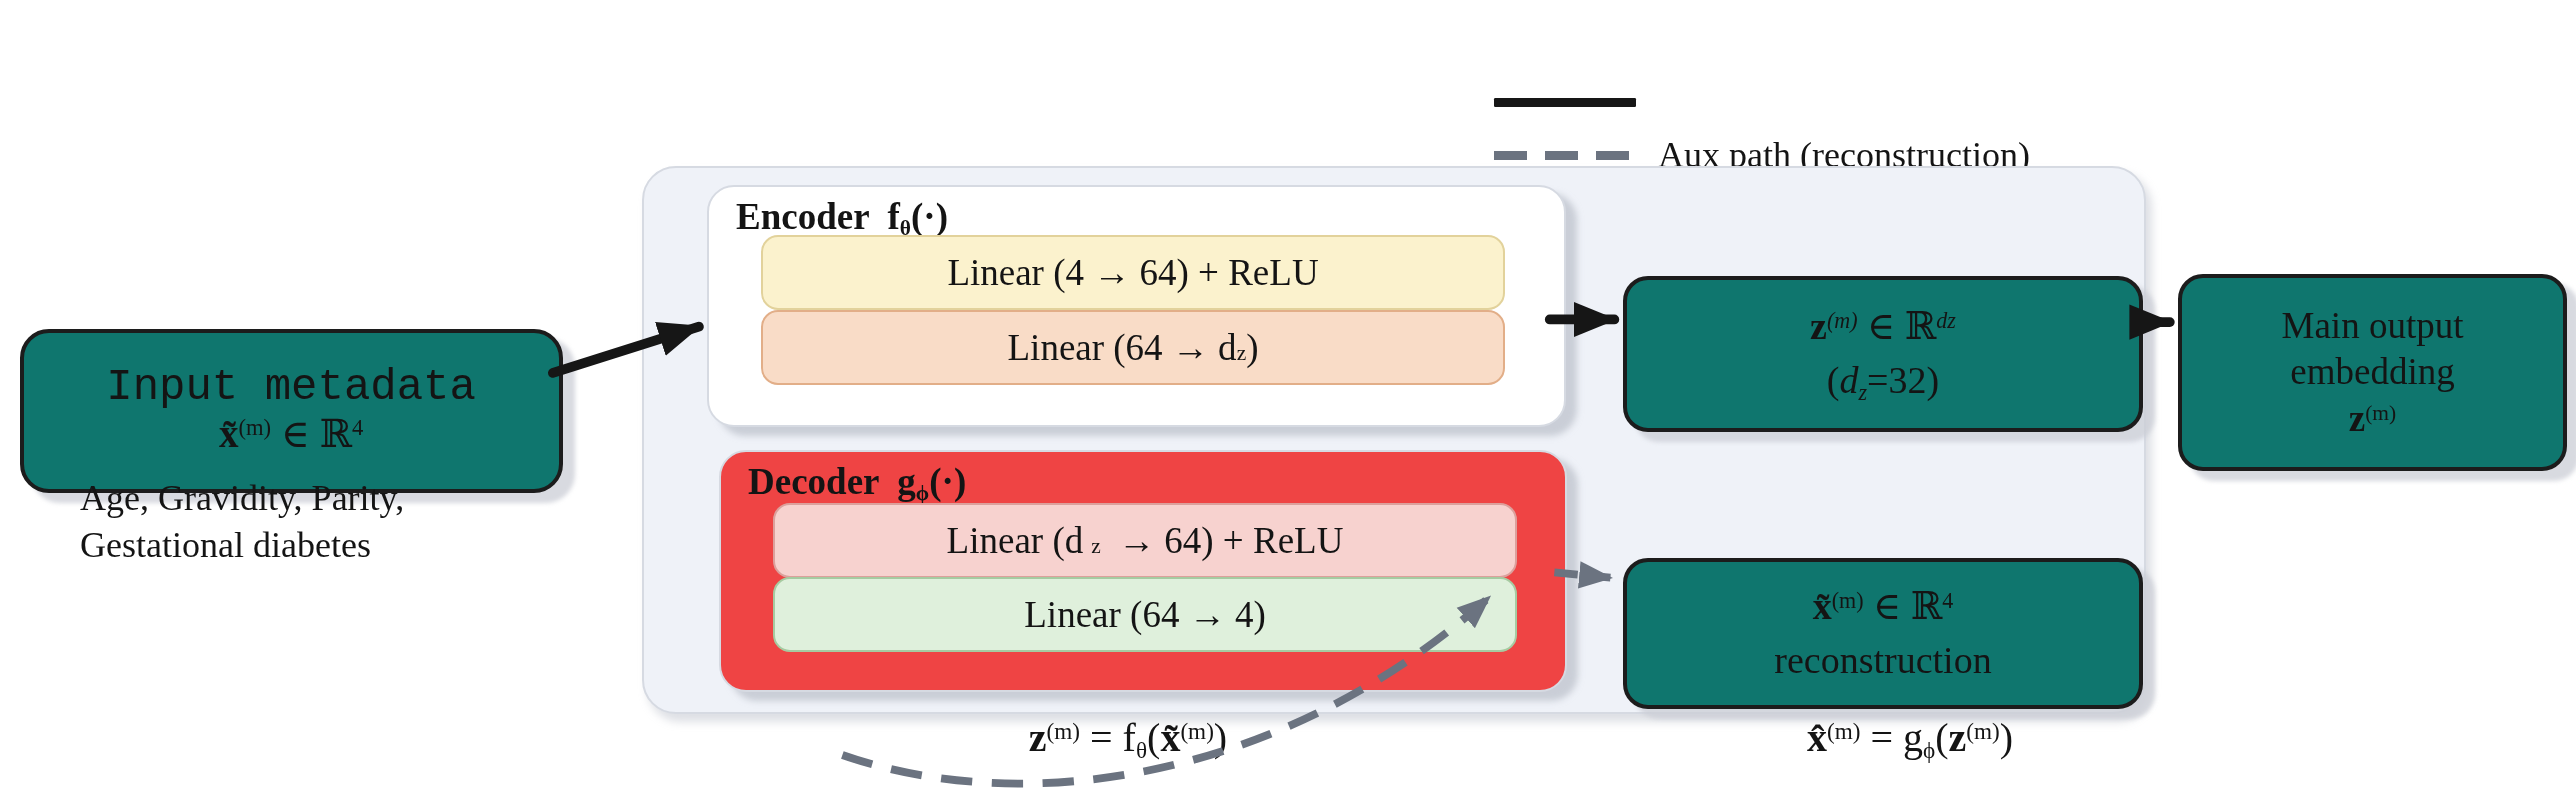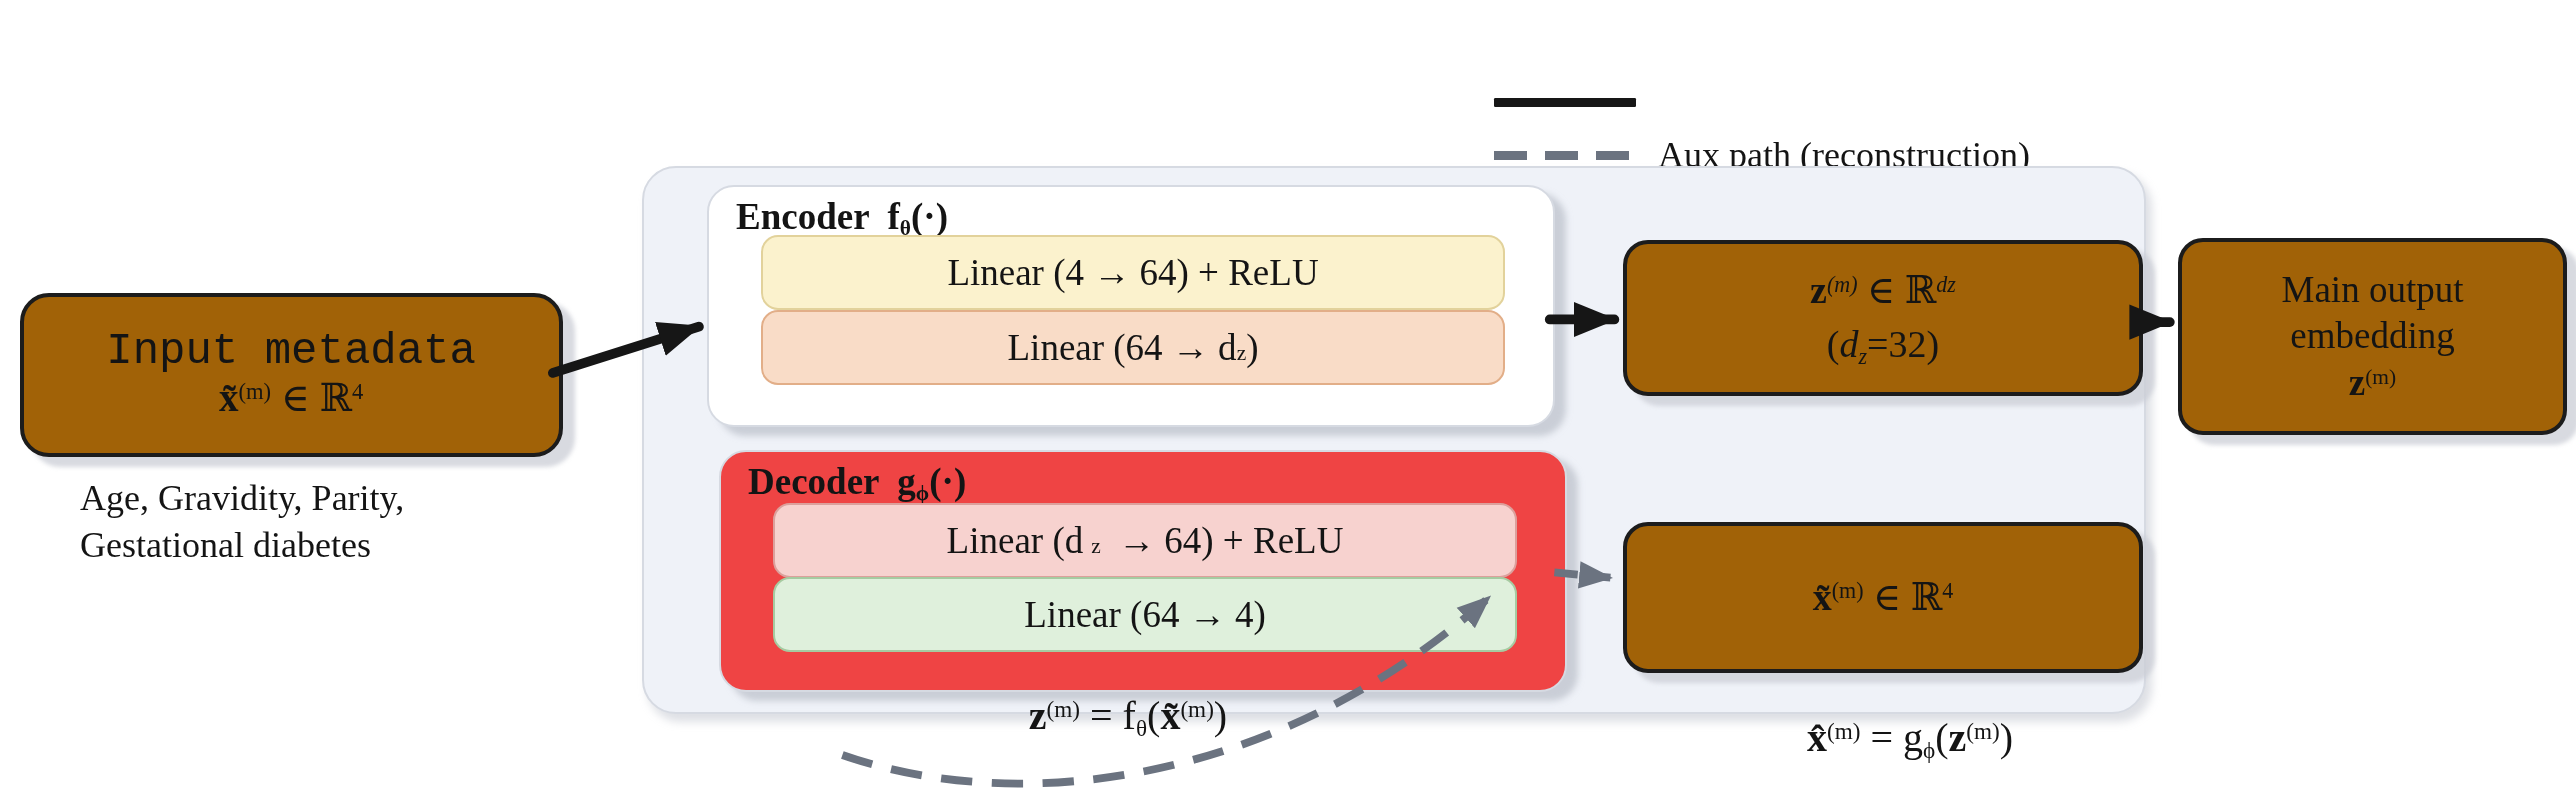--- a/index.html
+++ b/index.html
@@ -16,47 +16,47 @@
   #legend-row-aux{top:131px;}
   .legend-line-solid{width:142px;height:9px;border-radius:1.3px;}
   .legend-line-dashed{width:142px;height:9px;}
   .legend-label{font-size:36px;white-space:nowrap;}
   
   #container{left:642px;top:166px;width:1500px;height:544px;border:2px solid;border-radius:34px;
     box-shadow:5.9px 7.2px 8.5px rgba(173,178,190,0.40);}
   
   .panel{position:absolute;border:2px solid;border-radius:27px;
     box-shadow:11px 8.5px 5.9px rgba(172,176,188,0.55);}
-  #encoder-panel{left:707px;top:185px;width:844px;height:238px;}
+  #encoder-panel{left:707px;top:185px;width:844px;height:238px;padding-left:11px;}
   #decoder-panel{left:707px;top:450px;width:844px;height:238px;}
   .panel-label{position:absolute;left:27px;top:7.8px;font-size:37px;font-weight:bold;white-space:nowrap;}
   .layer{position:absolute;left:52px;width:740px;height:71px;border:2px solid;border-radius:17px;
     display:flex;align-items:center;justify-content:center;font-size:37px;white-space:nowrap;}
   #enc-layer-1{top:48px;}
   #enc-layer-2{top:123px;}
   #dec-layer-1{top:51px;gap:8px;}
   #dec-layer-2{top:125px;}
   
-  .node{position:absolute;background:#a16207;border:4.6px solid #1c1c1c;border-radius:25px;
+  .node{position:absolute;background:#0f766e;border:4.6px solid #1c1c1c;border-radius:25px;
     display:flex;flex-direction:column;align-items:center;justify-content:center;
-    box-shadow:11.7px 9.8px 4.6px rgba(203,206,214,0.75);text-align:left;}
+    box-shadow:11.7px 9.8px 4.6px rgba(203,206,214,0.75);text-align:left;margin-top:36px;}
   #input-box{left:19.6px;top:293px;width:535px;height:156px;border-radius:29px;}
   #input-box .l1{font-size:44px;line-height:1.05;font-family:Liberation Mono, monospace;}
   #input-box .l2{font-size:39px;line-height:1.25;}
   #z-box{left:1623px;top:240px;width:512px;height:148px;}
   #z-box .ln{font-size:38px;line-height:1.42;}
   #main-output-box{left:2178px;top:238px;width:381px;height:189px;}
   #main-output-box .ln{font-size:37px;line-height:1.26;}
   #recon-box{left:1623px;top:522px;width:512px;height:143px;}
   #recon-box .ln{font-size:38px;line-height:1.4;}
   
   #input-caption{left:80px;top:475px;width:496px;font-size:36px;line-height:1.3;text-align:left;}
   
   .formula{position:absolute;font-size:40px;text-align:center;white-space:nowrap;}
-  #formula-main{left:887px;top:692px;width:482px;}
+  #formula-main{left:887px;top:714px;width:482px;}
   #formula-aux{left:1695px;top:714px;width:430px;}
   
   .tk{white-space:pre;}
   .tk-b{font-weight:bold;}
   .tk-i{font-style:italic;}
   .tk-sup{font-size:58%;position:relative;top:-0.52em;}
   .tk-supi{font-size:58%;position:relative;top:-0.52em;font-style:italic;}
   .tk-sub{font-size:58%;position:relative;top:0.30em;}
   .tk-subi{font-size:58%;position:relative;top:0.30em;font-style:italic;}
   #arrow-layer{left:0;top:0;width:2576px;height:800px;pointer-events:none;}
@@ -116,20 +116,21 @@
   </div>
 
   <div id="main-output-box" class="node">
     <div class="ln">Main output</div>
     <div class="ln">embedding</div>
     <div class="ln"><span class="tk tk-b">z</span><span class="tk tk-sup">(m)</span></div>
   </div>
 
   <div id="recon-box" class="node">
     <div class="ln"><span class="tk tk-b">x̃</span><span class="tk tk-sup">(m)</span><span class="tk tk-n"> ∈ ℝ</span><span class="tk tk-sup">4</span></div>
+    <div class="ln">reconstruction</div>
   </div>
 
   <div id="formula-main" class="formula"><span class="tk tk-b">z</span><span class="tk tk-sup">(m)</span><span class="tk tk-n"> = f</span><span class="tk tk-sub">θ</span><span class="tk tk-n">(</span><span class="tk tk-b">x̃</span><span class="tk tk-sup">(m)</span><span class="tk tk-n">)</span></div>
   <div id="formula-aux" class="formula"><span class="tk tk-b">x̂</span><span class="tk tk-sup">(m)</span><span class="tk tk-n"> = g</span><span class="tk tk-sub">ϕ</span><span class="tk tk-n">(</span><span class="tk tk-b">z</span><span class="tk tk-sup">(m)</span><span class="tk tk-n">)</span></div>
 
   <svg id="arrow-layer" class="abs" viewBox="0 0 3951 1227" xmlns="http://www.w3.org/2000/svg">
     <defs>
       <marker id="head-black" markerUnits="userSpaceOnUse" markerWidth="70" markerHeight="68" refX="62" refY="33" orient="auto">
         <path d="M0,6 L66,33 L0,60 Z" fill="#161616"></path>
       </marker>

